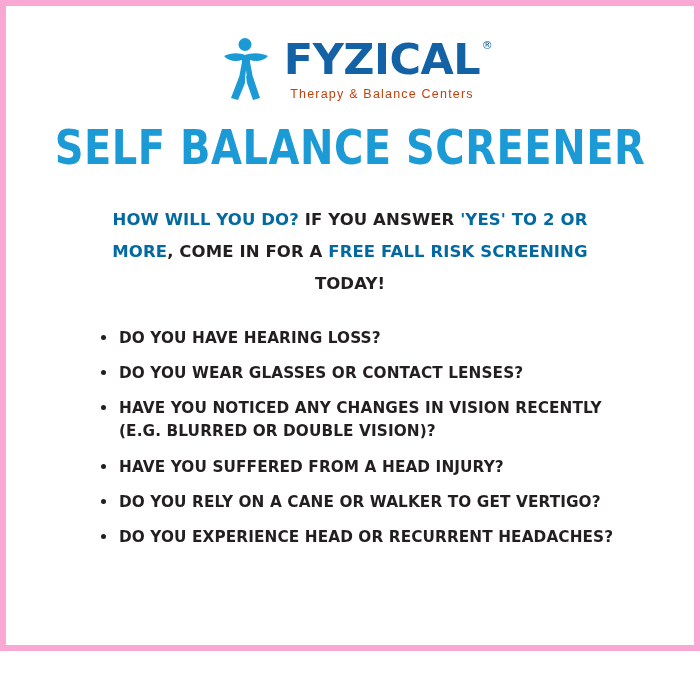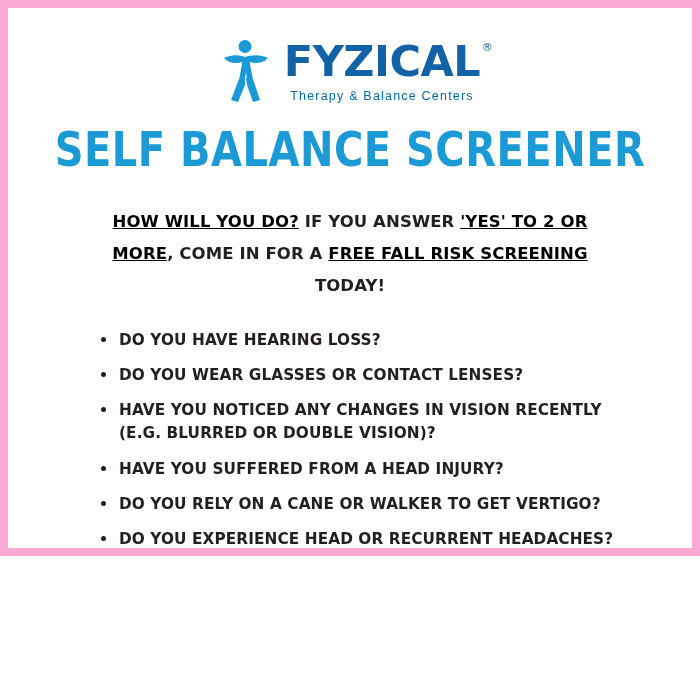--- a/index.html
+++ b/index.html
@@ -9,23 +9,23 @@
   body {
     width: 700px;
     height: 700px;
     background: #ffffff;
     font-family: "Liberation Sans", sans-serif;
     overflow: hidden;
   }
   .poster {
     position: relative;
     width: 700px;
-    height: 556px;
+    height: 651px;
     box-sizing: border-box;
-    border: 8px solid #f9a8d4;
+    border: 6px solid #f9a8d4;
     background: #ffffff;
   }
   .inner {
     position: absolute;
     top: 0; left: 0; right: 0; bottom: 0;
     padding: 18px 28px 10px 28px;
     box-sizing: border-box;
     display: flex;
     flex-direction: column;
     align-items: center;
@@ -64,21 +64,21 @@
     top: 2px;
     right: -12px;
     font-size: 11px;
     font-weight: normal;
     color: #1362a5;
   }
   .logo-sub {
     font-family: "Liberation Sans", sans-serif;
     font-size: 12.5px;
     letter-spacing: 1.2px;
-    color: #0369a1;
+    color: #c2410c;
     margin-top: 6px;
   }
 
   
   .title {
     margin-top: 22px;
     font-family: "DejaVu Sans", sans-serif;
     font-weight: bold;
     font-size: 40px;
     letter-spacing: 0.5px;
@@ -93,21 +93,21 @@
     margin-top: 34px;
     width: 480px;
     text-align: center;
     font-family: "DejaVu Sans", sans-serif;
     font-weight: bold;
     font-size: 16.5px;
     line-height: 1.95;
     color: #231f20;
     letter-spacing: 0.1px;
   }
-  .subtitle .hl { color: #000000; text-decoration: underline; }
+  .subtitle .hl { color: #0369a1; }
 
   
   .list {
     margin: 26px 0 0 0;
     padding: 0 0 0 34px;
     width: 530px;
     box-sizing: border-box;
     list-style: none;
   }
   .list li {

